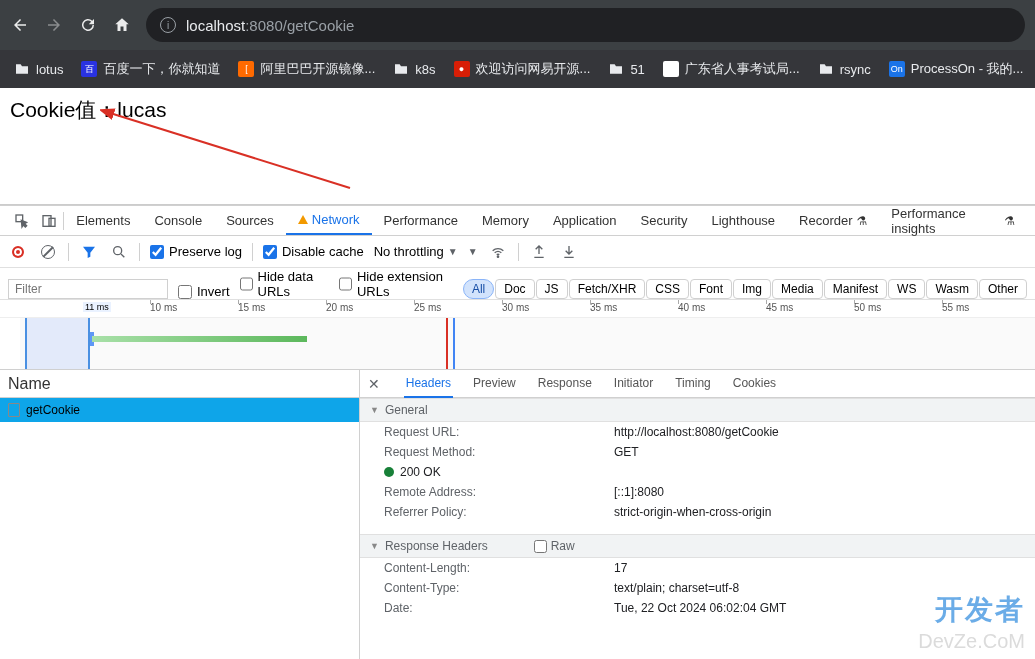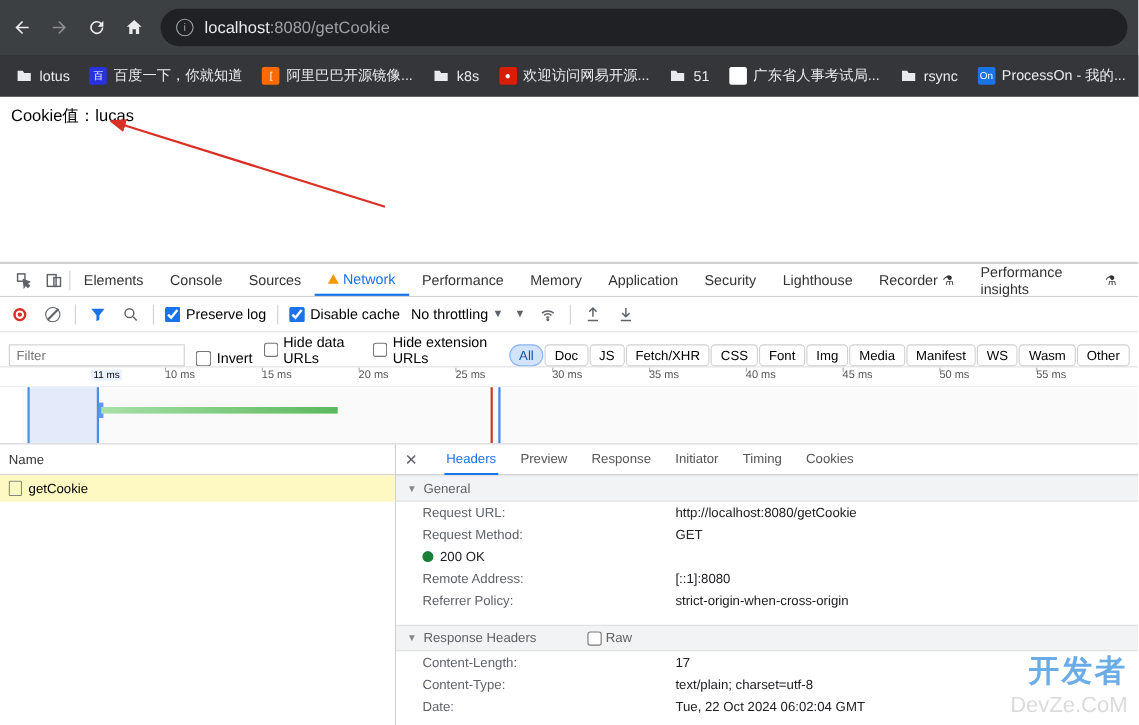--- a/index.html
+++ b/index.html
@@ -12,21 +12,21 @@
   .address-bar { flex: 1; display: flex; align-items: center; background: #202124; border-radius: 20px; height: 34px; padding: 0 14px; gap: 10px; color: #e8eaed; }
   .address-bar .site-info { width: 16px; height: 16px; border: 1.5px solid #9aa0a6; border-radius: 50%; display: flex; align-items: center; justify-content: center; font-size: 10px; color: #9aa0a6; flex-shrink: 0;}
   .url { font-size: 15px; }
   .url .dim { color: #9aa0a6; }
   .bookmarks { height: 38px; background: #35363a; display: flex; align-items: center; padding: 0 14px; gap: 18px; }
   .bk-item { display: flex; align-items: center; gap: 6px; color: #e8eaed; font-size: 13px; cursor: pointer; white-space: nowrap; }
   .bk-ico { width: 16px; height: 16px; display: flex; align-items: center; justify-content: center; border-radius: 2px; font-size: 10px;}
   .folder-ico svg { fill: #e8eaed; }
   
   
-  .page { height: 151px; background: #fff; padding: 8px 10px; position: relative; font-family: "SimSun", monospace; font-size: 15px; border-bottom: 1px solid #ccc;}
+  .page { height: 117px; background: #fff; padding: 8px 10px; position: relative; font-family: "SimSun", monospace; font-size: 21px; border-bottom: 1px solid #ccc;}
   .page svg.arrow { position: absolute; top: 20px; left: 100px; }
 
   
   .devtools { flex: 1; display: flex; flex-direction: column; border-top: 1px solid #d0d0d0; background: #fff; overflow: hidden;}
   .dt-tabs { height: 30px; display: flex; align-items: center; border-bottom: 1px solid #d0d0d0; padding: 0 8px; gap: 0; }
   .dt-tabs .tico { width: 28px; display: flex; justify-content: center; cursor: pointer; color: #5f6368;}
   .dt-tab { padding: 0 12px; height: 100%; display: flex; align-items: center; color: #333; cursor: pointer; gap: 4px; font-size: 13px;}
   .dt-tab.active { color: #1a73e8; border-bottom: 2px solid #1a73e8; align-items: center; }
   .warn-tri { width: 0; height: 0; border-left: 5px solid transparent; border-right: 5px solid transparent; border-bottom: 9px solid #f29900; display: inline-block; }
   .flask { font-size: 12px; }
@@ -55,22 +55,22 @@
   .ruler-tick::before { content:''; position:absolute; left:0; top:-2px; width:1px; height:4px; background:#aaa;}
   .timeline-body { flex: 1; position: relative; background: #fafafa; margin-left: 20px;}
   .sel-area { position: absolute; top: 0; bottom: 0; left: 5px; width: 65px; background: rgba(100, 150, 255, 0.15); border-left: 2px solid #4a90e2; border-right: 2px solid #4a90e2;}
   .bar-g { position: absolute; top: 18px; left: 72px; height: 6px; width: 215px; background: linear-gradient(to right, #a8e0a8, #5cb85c);}
   .bar-b { position: absolute; top: 14px; left: 70px; height: 14px; width: 4px; background: #5e97f6;}
   .vline-r { position: absolute; top: 0; bottom: 0; width: 2px; background: #d93025; left: 426px;}
   .vline-b { position: absolute; top: 0; bottom: 0; width: 2px; background: #4285f4; left: 433px;}
 
   .dt-body { flex: 1; display: flex; overflow: hidden;}
   .req-list { width: 360px; border-right: 1px solid #d0d0d0; display: flex; flex-direction: column;}
-  .req-list-h { height: 28px; border-bottom: 1px solid #d0d0d0; padding: 0 8px; display: flex; align-items: center; color: #333; font-size: 12px;}
-  .req-item { height: 24px; display: flex; align-items: center; padding: 0 8px; gap: 6px; background: #fef9c3; font-size: 12px; cursor: pointer;}
+  .req-list-h { height: 28px; border-bottom: 1px solid #d0d0d0; padding: 0 8px; display: flex; align-items: center; color: #333; font-size: 16px;}
+  .req-item { height: 24px; display: flex; align-items: center; padding: 0 8px; gap: 6px; background: #0ea5e9; font-size: 12px; cursor: pointer;}
   .file-ico { width: 12px; height: 14px; border: 1px solid #888; border-radius: 1px; position: relative;}
 
   .req-detail { flex: 1; display: flex; flex-direction: column; overflow: hidden;}
   .detail-tabs { height: 28px; border-bottom: 1px solid #d0d0d0; display: flex; align-items: center; padding: 0 8px; gap: 18px;}
   .detail-tabs .close-x { color: #5f6368; cursor: pointer; padding-right: 6px; font-size: 14px;}
   .d-tab { font-size: 12px; color: #555; cursor: pointer; padding: 6px 2px; }
   .d-tab.active { color: #1a73e8; border-bottom: 2px solid #1a73e8; margin-bottom: -1px;}
   .detail-body { flex: 1; overflow: auto; font-size: 12px;}
   .section-h { background: #f1f3f4; padding: 4px 10px; color: #5f6368; display: flex; align-items: center; gap: 6px; border-bottom: 1px solid #e0e0e0; border-top: 1px solid #e0e0e0;}
   .section-h .tri { font-size: 9px; color: #888;}

